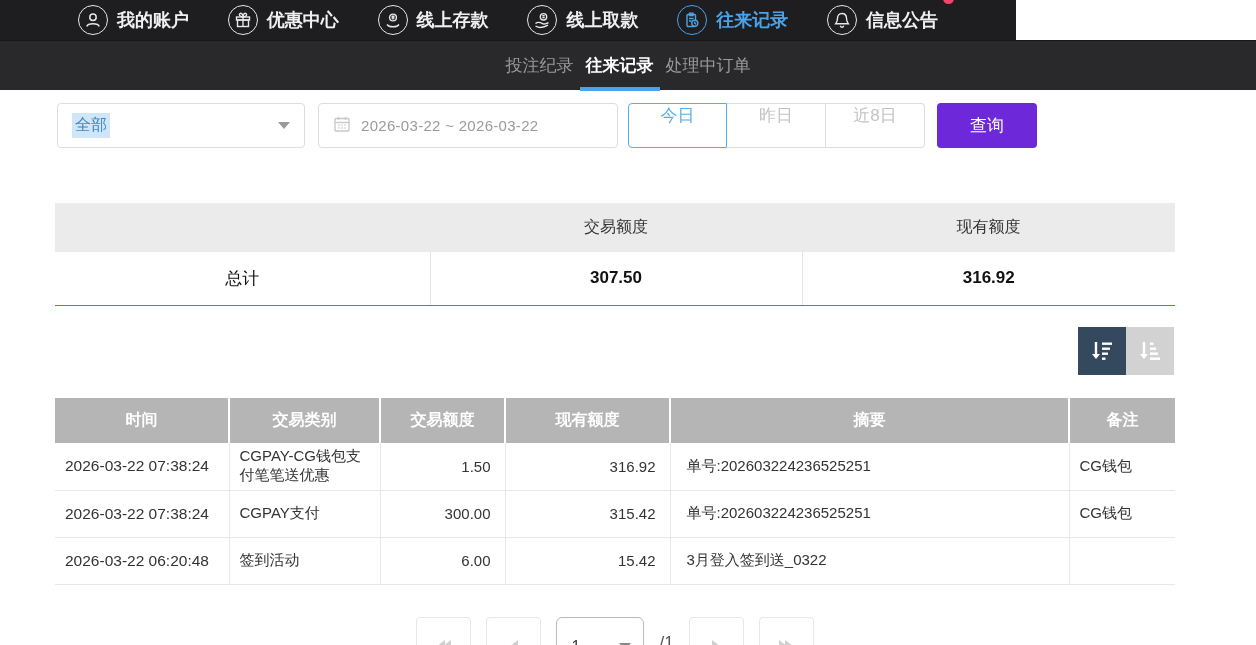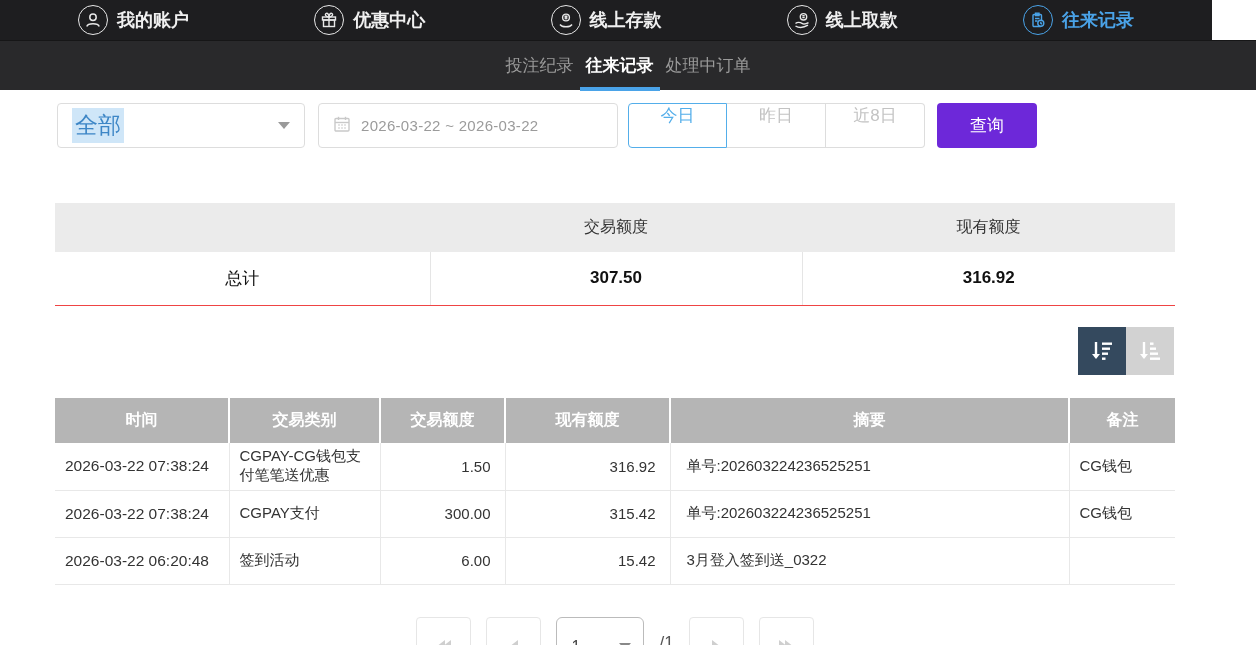--- a/index.html
+++ b/index.html
@@ -1,21 +1,21 @@
 <!DOCTYPE html>
 <html><head>
 <meta charset="utf-8">
 <style>
   * { margin:0; padding:0; box-sizing:border-box; }
   html,body { background:#fff; }
   body { font-family:"Liberation Sans","DejaVu Sans",sans-serif; }
   .screen { position:relative; width:1256px; height:645px; background:#fff; overflow:hidden; }
 
   
-  .topnav { position:absolute; top:0; left:0; width:1212px; height:40px; background:#1e1e20;
+  .topnav { position:absolute; top:0; left:0; width:1016px; height:40px; background:#1e1e20;
             display:flex; align-items:center; justify-content:space-between; padding:0 78px; }
   .nav-item { display:flex; align-items:center; gap:9px; color:#f0f0f0; font-size:18px; font-weight:bold;
               cursor:pointer; position:relative; }
   .nav-item.active { color:#4aa3e8; }
   .nav-ic { width:30px; height:30px; border:1.6px solid #e8e8e8; border-radius:50%;
             display:flex; align-items:center; justify-content:center; flex:0 0 auto; }
   .nav-item.active .nav-ic { border-color:#4aa3e8; }
   .nav-ic svg { display:block; }
   .badge-dot { position:absolute; top:-12px; right:-16px; width:11px; height:11px; border-radius:50%; background:#f4436c; }
 
@@ -23,21 +23,21 @@
   .tabbar { position:absolute; top:40px; left:0; width:1256px; height:50px; background:#29292b;
             border-top:1px solid #161617; display:flex; align-items:center; justify-content:center; }
   .tab { position:relative; height:50px; display:flex; align-items:center; padding:0 6px;
          color:#9a9a9a; font-size:17px; cursor:pointer; }
   .tab.active { color:#ffffff; font-weight:bold; }
   .tab.active::after { content:""; position:absolute; left:0; bottom:0; width:100%; height:4px; background:#4aa3e8; }
 
   
   .f-select { position:absolute; left:57px; top:103px; width:248px; height:45px; background:#fff;
               border:1px solid #ddd; border-radius:4px; display:flex; align-items:center; padding:0 14px; cursor:pointer; }
-  .f-select .sel-val { font-size:23px; color:#3d86c6; background:#cfe6f8; padding:2px 3px; }
+  .f-select .sel-val { font-size:16px; color:#3d86c6; background:#cfe6f8; padding:2px 3px; }
   .f-select .caret { position:absolute; right:14px; width:0; height:0; border-left:6px solid transparent;
                      border-right:6px solid transparent; border-top:7px solid #9a9a9a; }
   .f-date { position:absolute; left:318px; top:103px; width:300px; height:45px; background:#fff;
             border:1px solid #ddd; border-radius:4px; display:flex; align-items:center; gap:10px; padding:0 14px; cursor:pointer; }
   .f-date .d-text { font-size:15px; color:#9b9b9b; letter-spacing:.3px; }
   .btn-group { position:absolute; left:628px; top:103px; display:flex; }
   .qbtn { width:99px; height:45px; background:#fff; border:1px solid #ddd; font-size:17px; color:#c3c3c3;
           display:flex; justify-content:center; cursor:pointer; }
   .qbtn:first-child { border-radius:4px 0 0 4px; }
   .qbtn:last-child { border-radius:0 4px 4px 0; }
@@ -147,20 +147,30 @@
           <rect x="4" y="3.5" width="8.5" height="12" rx="1"></rect>
             <rect x="6.5" y="2.2" width="3.5" height="2.4"></rect>
           <path d="M6 7.5h4.5M6 10h2.5"></path>
           <circle cx="11.8" cy="12.2" r="3" fill="#1e1e20"></circle>
             <path d="M11.8 10.8v1.5l1.2.8"></path>
         </svg>
       </span>
       <span>往来记录</span>
     </div>
 
+    <div class="nav-item">
+      <span class="nav-ic">
+        <svg width="18" height="18" viewBox="0 0 18 18" fill="none" stroke="#e8e8e8" stroke-width="1.4">
+          <path d="M9 2.5c-3 0-4.5 2.2-4.5 4.8 0 3.2-1.2 4.6-1.8 5.4h12.6c-.6-.8-1.8-2.2-1.8-5.4 0-2.6-1.5-4.8-4.5-4.8z"></path>
+          <path d="M7.3 14.8c.3 1 1 1.6 1.7 1.6s1.4-.6 1.7-1.6"></path>
+        </svg>
+      </span>
+      <span>信息公告</span>
+      <span class="badge-dot"></span>
+    </div>
   </div>
 
   <div class="tabbar">
     <div class="tab">
       <span>投注纪录</span>
     </div>
     <div class="tab active">
       <span>往来记录</span>
     </div>
     <div class="tab">

